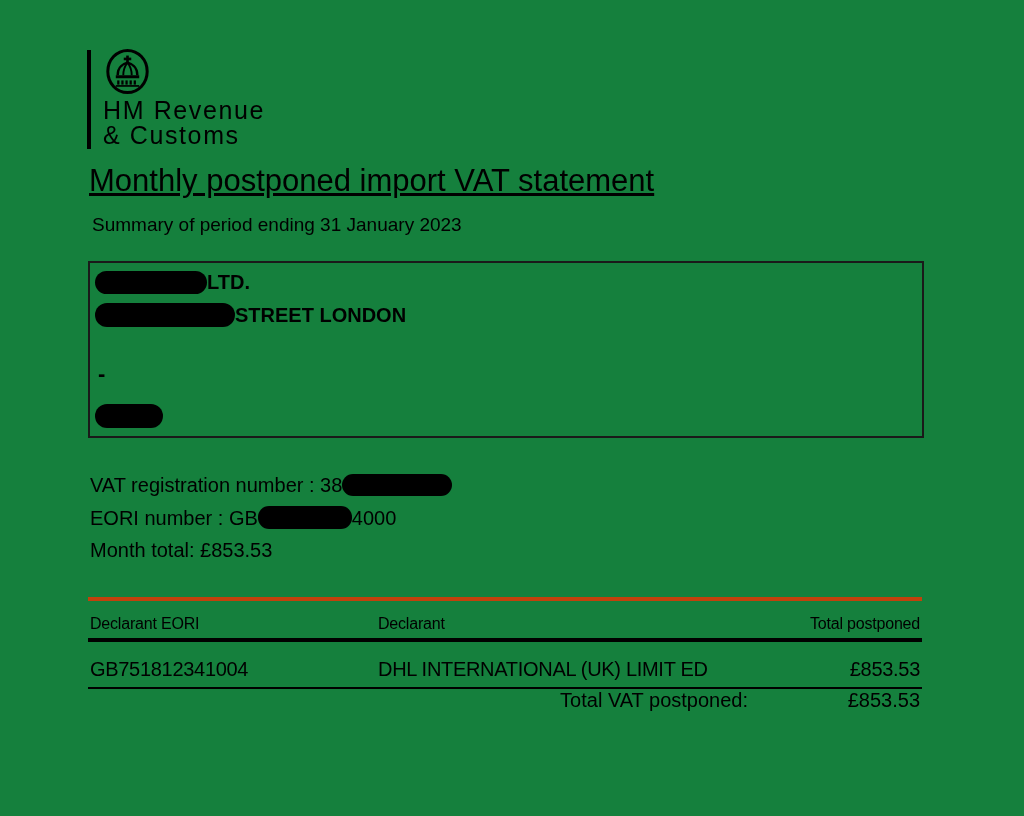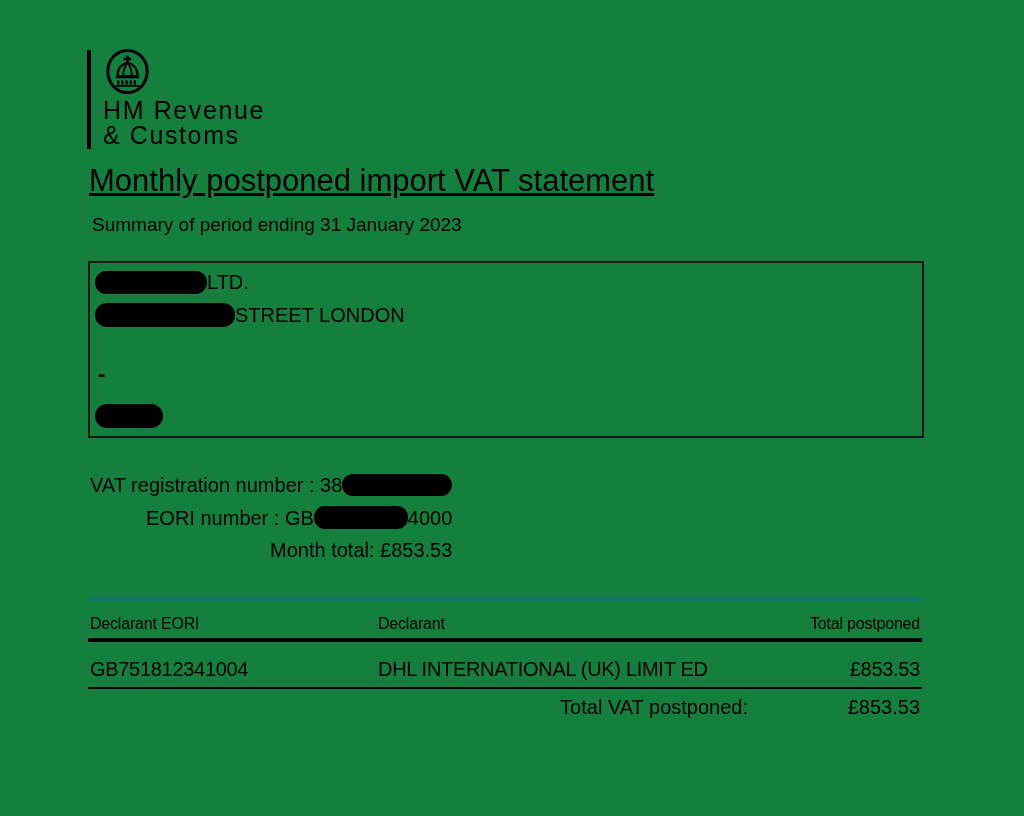--- a/index.html
+++ b/index.html
@@ -58,20 +58,21 @@
     width: 832px; height: 173px;
     border: 2px solid #1a1a1a;
   }
   .box-line {
     position: absolute;
     left: 5px;
     display: flex;
     align-items: center;
     font-size: 20px;
     white-space: nowrap;
+    font-weight: bold;
   }
   .pill {
     background: #000;
     border-radius: 12px;
     display: inline-block;
     flex: none;
   }
   .pill-name   { width: 112px; height: 23px; }
   .pill-street { width: 140px; height: 24px; }
   .pill-small  { width: 68px;  height: 24px; }
@@ -90,29 +91,28 @@
     font-weight: 700;
   }
 
   
   .details {
     position: absolute;
     left: 90px; top: 469px;
     font-size: 20px;
     line-height: 32.5px;
     white-space: nowrap;
-    text-align: right;
   }
 
   
   .vat-table {
     position: absolute;
     left: 88px; top: 597px;
     width: 834px;
-    border-top: 4px solid #0f766e;
+    border-top: 4px solid #c2410c;
   }
   .t-row {
     display: grid;
     grid-template-columns: 290px 370px 1fr;
     align-items: baseline;
   }
   .t-head {
     padding-top: 14px;
     padding-bottom: 5px;
     border-bottom: 4px solid #000;
@@ -120,21 +120,21 @@
     letter-spacing: -0.2px;
   }
   .t-data {
     padding-top: 16px;
     padding-bottom: 6px;
     border-bottom: 2px solid #000;
     font-size: 20px;
     letter-spacing: -0.3px;
   }
   .t-total {
-    padding-top: 7px;
+    padding-top: 0;
     font-size: 20px;
   }
   .cell-left  { text-align: left;  padding-left: 2px; white-space: nowrap; }
   .cell-mid   { text-align: left;  white-space: nowrap; }
   .cell-right { text-align: right; padding-right: 2px; white-space: nowrap; }
   .cell-label-right { text-align: right; white-space: nowrap; }
 </style>
 </head>
 <body>
 

